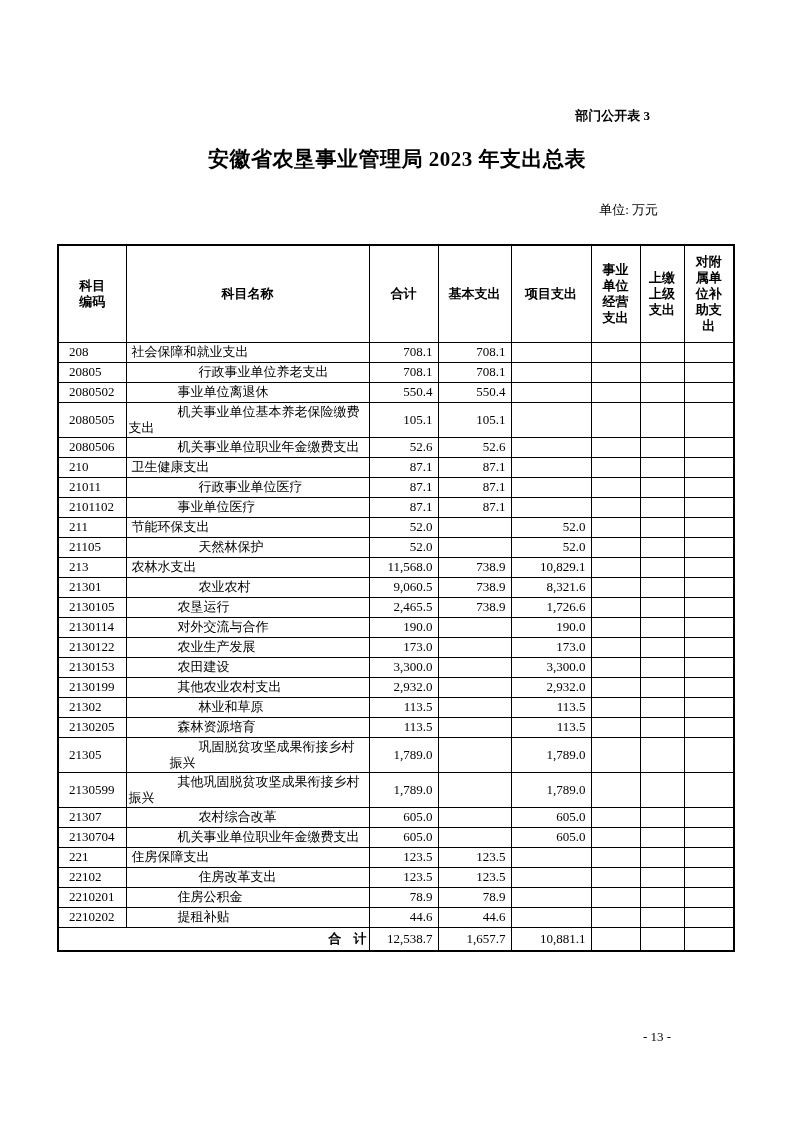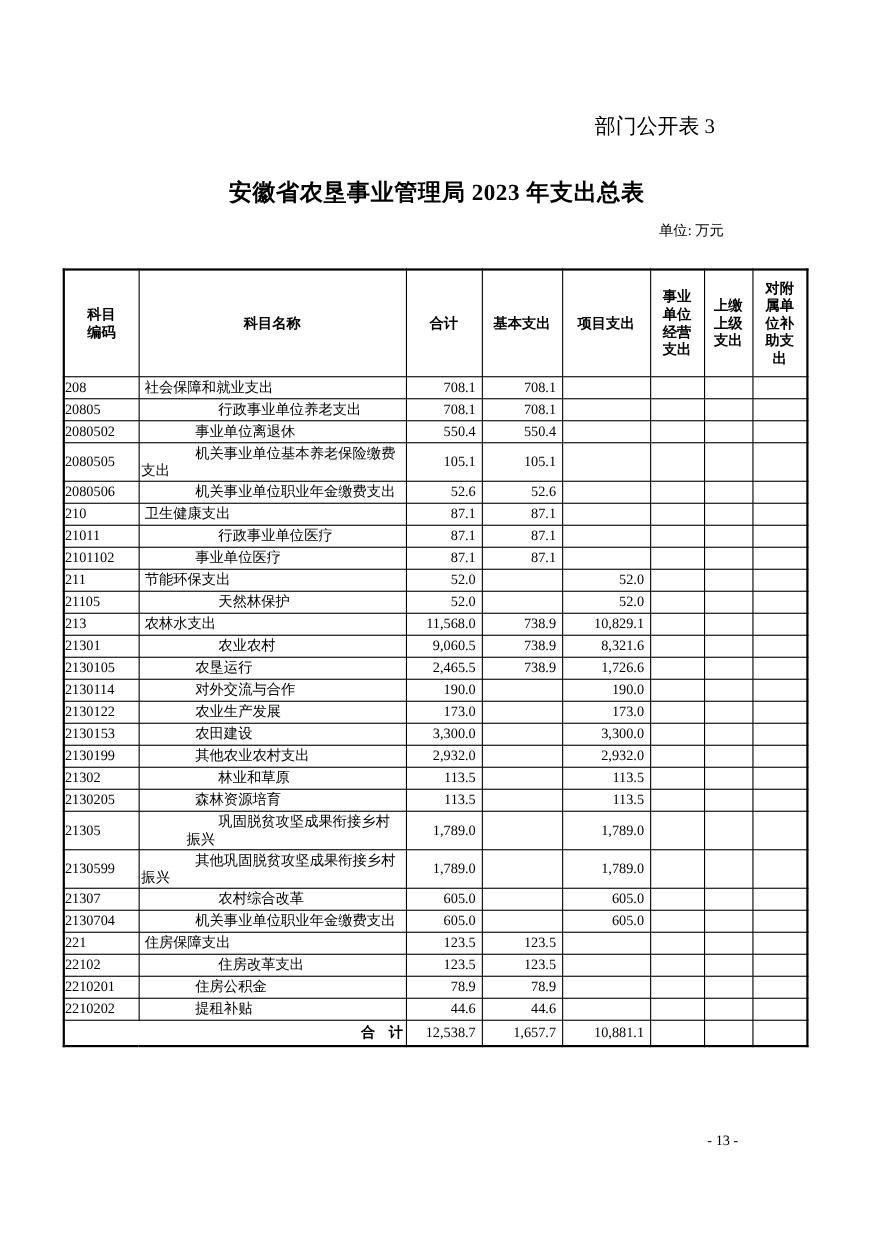--- a/index.html
+++ b/index.html
@@ -8,24 +8,24 @@
     position:relative;
     width:794px; height:1123px;
     margin:0 auto;
     background:#ffffff;
     font-family:"Liberation Serif","DejaVu Serif",serif;
     color:#000;
     overflow:hidden;
   }
   .corner-label {
     position:absolute; top:107px; right:144px;
-    font-size:19px; line-height:17px;
+    font-size:13px; line-height:17px;font-weight:bold;
   }
   .page-title {
-    position:absolute; top:160px; left:0; width:100%;
+    position:absolute; top:144px; left:0; width:100%;
     text-align:center;
     font-size:21px; font-weight:bold; line-height:30px;
     letter-spacing:0.5px;
   }
   .unit-label {
     position:absolute; top:201px; right:136px;
     font-size:13px; line-height:17px;
   }
   table.budget {
     position:absolute; top:244px; left:57px;
@@ -41,21 +41,21 @@
   }
   .budget thead th {
     height:97px;
     font-weight:bold; text-align:center;
     padding:2px 1px;
     word-break:break-all;
   }
   .budget th .wrap-narrow { display:inline-block; width:30px; word-break:break-all; }
   .budget th .wrap-narrower { display:inline-block; width:28px; word-break:break-all; }
   .budget td { height:20px; padding:1px 2px; }
-  td.code { text-align:left; padding-left:0; }
+  td.code { text-align:left; padding-left:10px; }
   td.name { text-align:left; padding-right:8px; word-break:break-all; }
   td.name.lv1 { text-indent:3px; }
   td.name.lv2 { text-indent:29px;padding-left:43px; }
   td.name.lv3 { text-indent:49px; }
   td.num { text-align:right; padding-right:5px; }
   tfoot td.total-label {
     text-align:right; font-weight:bold;
     word-spacing:0.7em; height:24px;
   }
   .page-number {

